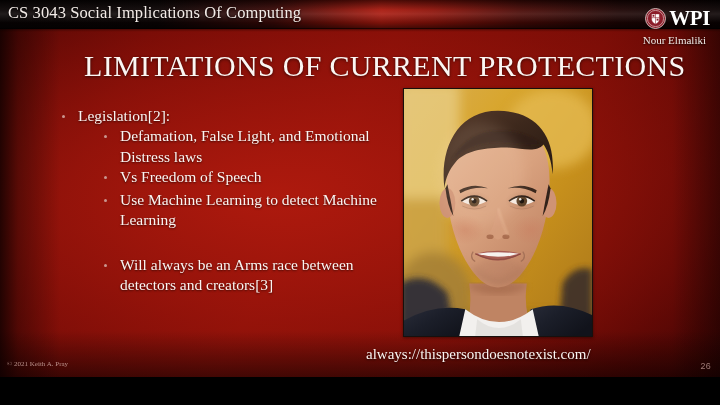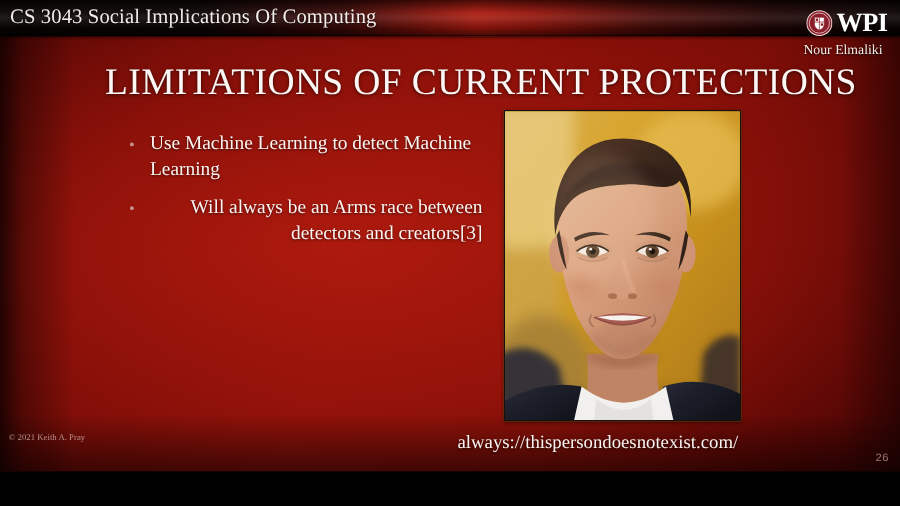--- a/index.html
+++ b/index.html
@@ -165,21 +165,21 @@
   .lvl2 {
     font-size: 15.5px;
     line-height: 20.5px;
     padding-left: 64px;
     margin: 0;
   }
   .lvl2 .dot {
     width: 3.2px; height: 3.2px;
     left: 48px; top: 9px;
   }
-  .spaced { margin-top: 10px; text-align: right; }
+  .spaced { margin-top: 24px; }
 
   
   #photo-frame {
     position: absolute;
     left: 403px;
     top: 88px;
     width: 190px;
     height: 249px;
     z-index: 3;
     border: 1px solid #17100d;
@@ -201,21 +201,21 @@
     color: #fbf4f1;
     text-shadow: 0 1px 2px rgba(0,0,0,0.65);
     z-index: 3;
   }
   #caption div { white-space: nowrap; }
 
   
   #copyright {
     position: absolute;
     left: 7px;
-    bottom: 22px;
+    bottom: 8px;
     font-size: 7px;
     line-height: 9px;
     color: #c9a29c;
     opacity: 0.88;
     z-index: 5;
   }
   #page-number {
     position: absolute;
     right: 9px;
     bottom: 4px;
@@ -249,20 +249,34 @@
     </svg>
     <span id="wpi-word">WPI</span>
   </div>
 
   <div id="author">Nour Elmaliki</div>
 
   <div id="slide-title">LIMITATIONS OF CURRENT PROTECTIONS</div>
 
   <div id="body">
 
+    <div class="grp">
+      <div class="bullet lvl1">
+        <span class="dot"></span>
+        <span>Legislation[2]:</span>
+      </div>
+      <div class="bullet lvl2">
+        <span class="dot"></span>
+        <span>Defamation, False Light, and Emotional Distress laws</span>
+      </div>
+      <div class="bullet lvl2">
+        <span class="dot"></span>
+        <span>Vs Freedom of Speech</span>
+      </div>
+    </div>
 
     <div class="grp">
       <div class="bullet lvl2">
         <span class="dot"></span>
         <span>Use Machine Learning to detect Machine Learning</span>
       </div>
       <div class="bullet lvl2 spaced">
         <span class="dot"></span>
         <span>Will always be an Arms race between detectors and creators[3]</span>
       </div>

